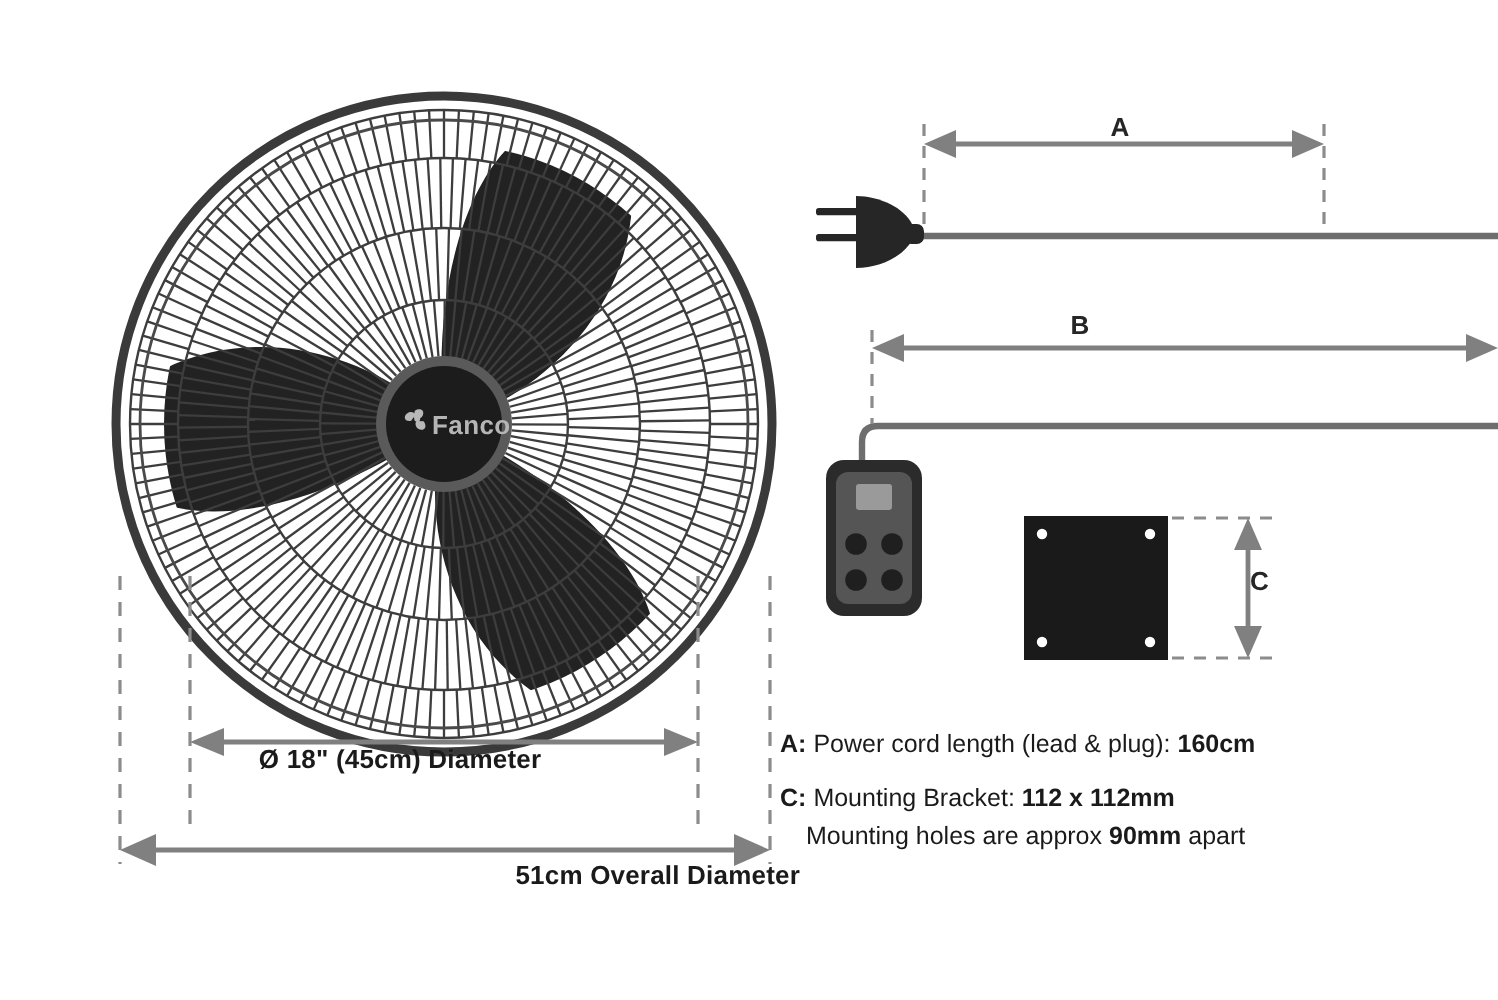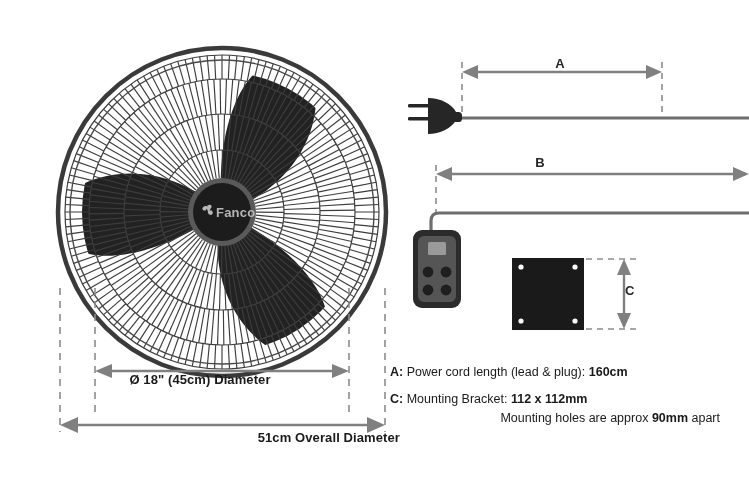--- a/index.html
+++ b/index.html
@@ -60,21 +60,20 @@
     color: #1a1a1a;
   }
   .legend-row { margin-bottom: 14px; }
   .legend-row:last-child { margin-bottom: 6px; }
   .legend-key { font-weight: bold; }
   .legend-val { font-weight: bold; }
   .legend-sub {
     display: block;
     margin-top: 7px;
     padding-left: 13px;
-    text-align: right;
   }
 </style>
 </head>
 <body>
 
 <div id="page">
 
   <div class="abs" id="fan-panel">
     <svg id="fan-svg" width="400" height="500" viewBox="0 0 400 500">
       <defs>

